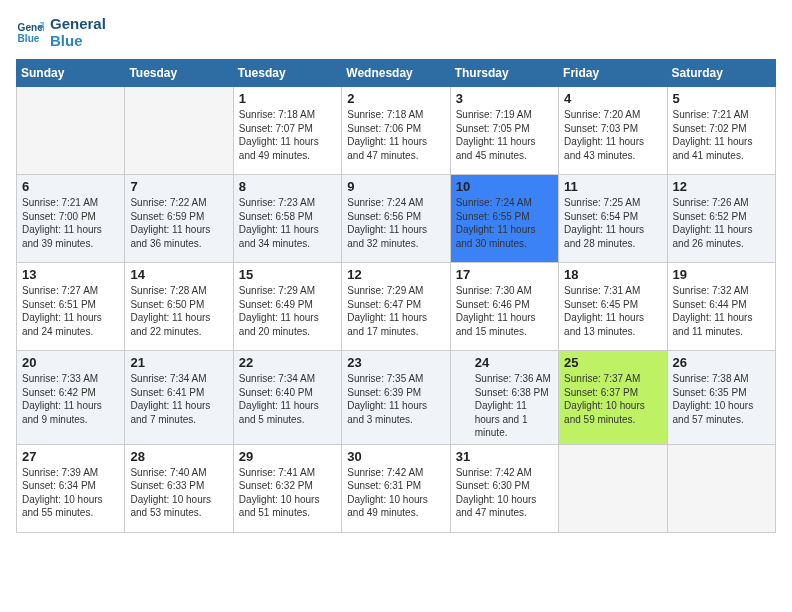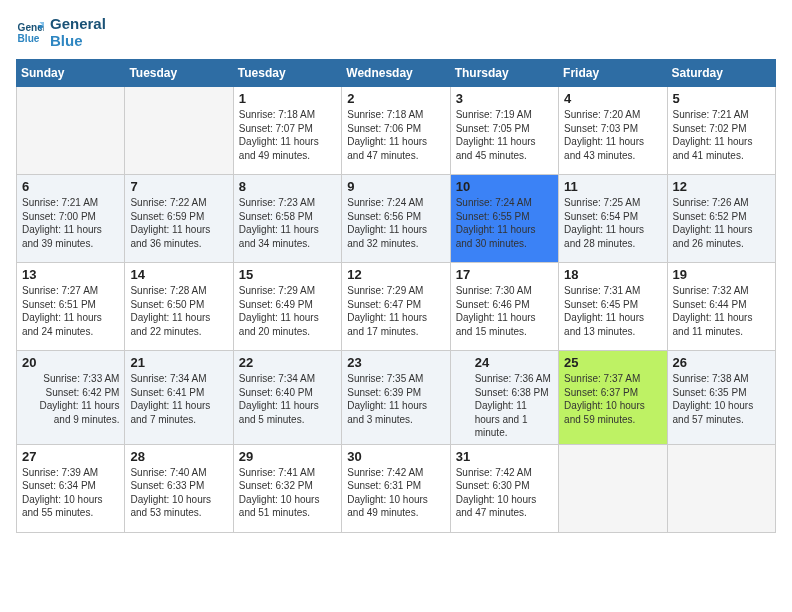--- a/index.html
+++ b/index.html
@@ -226,21 +226,21 @@
         <td style="background: rgb(255, 255, 255);">
           <span class="day-num">19</span>
           <div class="cell-text" style="white-space: pre-wrap;">Sunrise: 7:32 AM
 Sunset: 6:44 PM
 Daylight: 11 hours and 11 minutes.</div>
         </td>
       </tr>
       <tr>
         <td style="background: rgb(240, 244, 248);">
           <span class="day-num">20</span>
-          <div class="cell-text" style="white-space: pre-wrap; text-align: right;">Sunrise: 7:33 AM
+          <div class="cell-text" style="white-space: pre-wrap;">Sunrise: 7:33 AM
 Sunset: 6:42 PM
 Daylight: 11 hours and 9 minutes.</div>
         </td>
         <td style="background: rgb(240, 244, 248);">
           <span class="day-num">21</span>
           <div class="cell-text" style="white-space: pre-wrap;">Sunrise: 7:34 AM
 Sunset: 6:41 PM
 Daylight: 11 hours and 7 minutes.</div>
         </td>
         <td style="background: rgb(240, 244, 248);">

